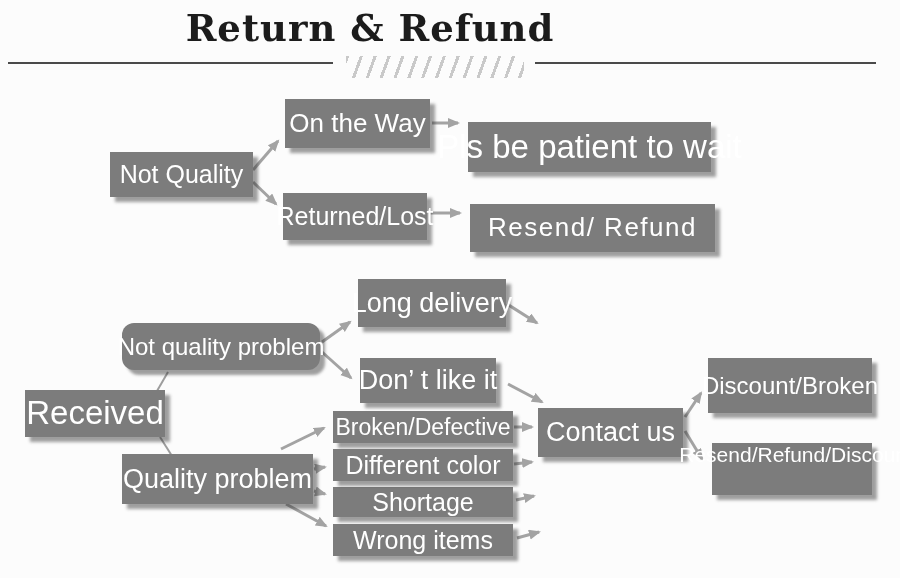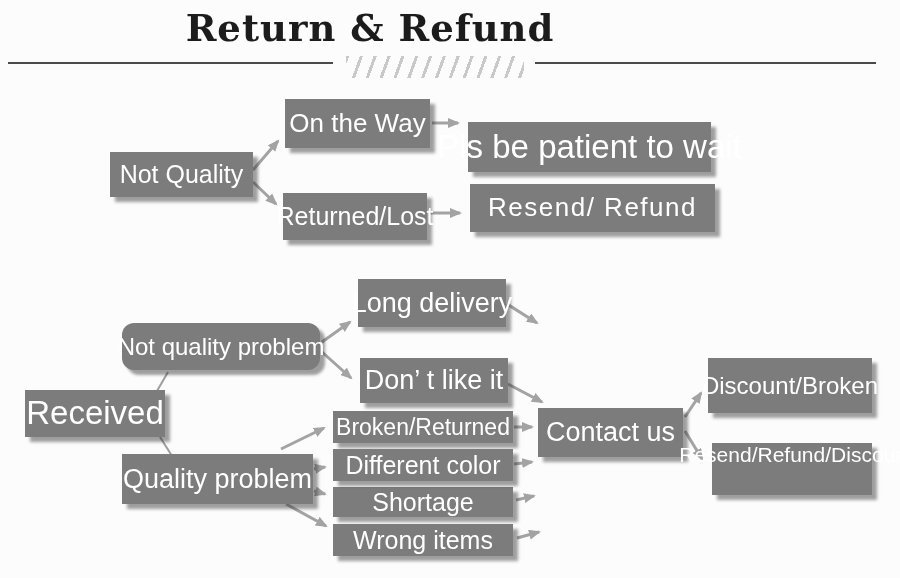--- a/index.html
+++ b/index.html
@@ -25,26 +25,26 @@
   .node{
     position:absolute;background:#7c7c7c;color:#ffffff;
     display:flex;align-items:center;justify-content:center;
     box-shadow:5px 5px 3px rgba(45,45,45,.45);
     white-space:nowrap;line-height:1.05;
   }
   .b-not-received {left:110px;top:152px;width:143px;height:45px;font-size:25px;}
   .b-on-the-way   {left:285px;top:99px; width:145px;height:49px;font-size:26px;}
   .b-pls-wait     {left:468px;top:98px; width:243px;height:50px;font-size:33px;margin-top:24px;}
   .b-returned-lost{left:283px;top:193px;width:144px;height:47px;font-size:25px;}
-  .b-resend-refund{left:470px;top:184px;width:245px;height:48px;font-size:26px;letter-spacing:1.5px;}
+  .b-resend-refund{left:470px;top:204px;width:245px;height:48px;font-size:26px;letter-spacing:1.5px;}
   .b-received     {left:25px; top:390px;width:140px;height:47px;font-size:33px;}
   .b-not-quality  {left:122px;top:323px;width:198px;height:47px;font-size:24px;border-radius:12px;}
   .b-quality      {left:122px;top:454px;width:191px;height:50px;font-size:27px;}
   .b-long-delivery{left:358px;top:279px;width:148px;height:48px;font-size:27px;}
-  .b-dont-like    {left:360px;top:358px;width:148px;height:45px;font-size:27px;}
+  .b-dont-like    {left:360px;top:358px;width:136px;height:45px;font-size:27px;}
   .b-broken       {left:333px;top:411px;width:180px;height:32px;font-size:23px;}
   .b-diff-color   {left:333px;top:449px;width:180px;height:32px;font-size:25px;}
   .b-shortage     {left:333px;top:487px;width:180px;height:30px;font-size:25px;}
   .b-wrong-items  {left:333px;top:524px;width:180px;height:32px;font-size:25px;}
   .b-contact      {left:538px;top:408px;width:145px;height:49px;font-size:27px;}
   .b-discount     {left:708px;top:358px;width:164px;height:55px;font-size:24px;}
   .b-resend2      {left:712px;top:443px;width:160px;height:52px;font-size:21px;
                    align-items:flex-start;justify-content:center;
                    padding-left:8px;width:152px;}
   .b-resend2 span{display:block;line-height:1.12;}
@@ -98,21 +98,21 @@
   <div class="node b-pls-wait">Pls be patient to wait</div>
   <div class="node b-returned-lost">Returned/Lost</div>
   <div class="node b-resend-refund">Resend/ Refund</div>
 
   <div class="node b-received">Received</div>
   <div class="node b-not-quality">Not quality problem</div>
   <div class="node b-quality">Quality problem</div>
   <div class="node b-long-delivery">Long delivery</div>
   <div class="node b-dont-like">Don’ t like it</div>
 
-  <div class="node b-broken">Broken/Returned</div>
+  <div class="node b-broken">Broken/Defective</div>
   <div class="node b-shortage">Shortage</div>
   <div class="node b-diff-color">Different color</div>
   <div class="node b-wrong-items">Wrong items</div>
 
   <div class="node b-contact">Contact us</div>
   <div class="node b-discount">Discount/Broken</div>
   <div class="node b-resend2">
     <span>Resend/Refund/</span>
     <span>Discount</span>
   </div>

